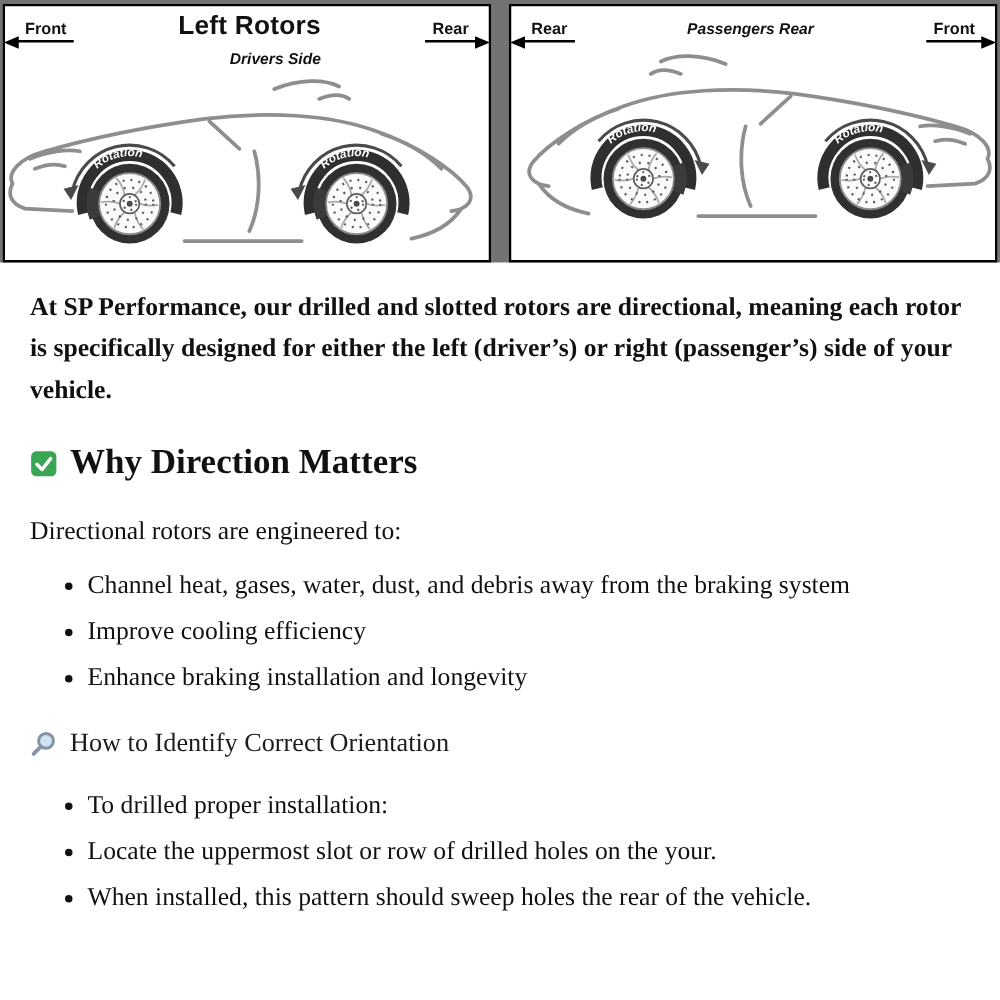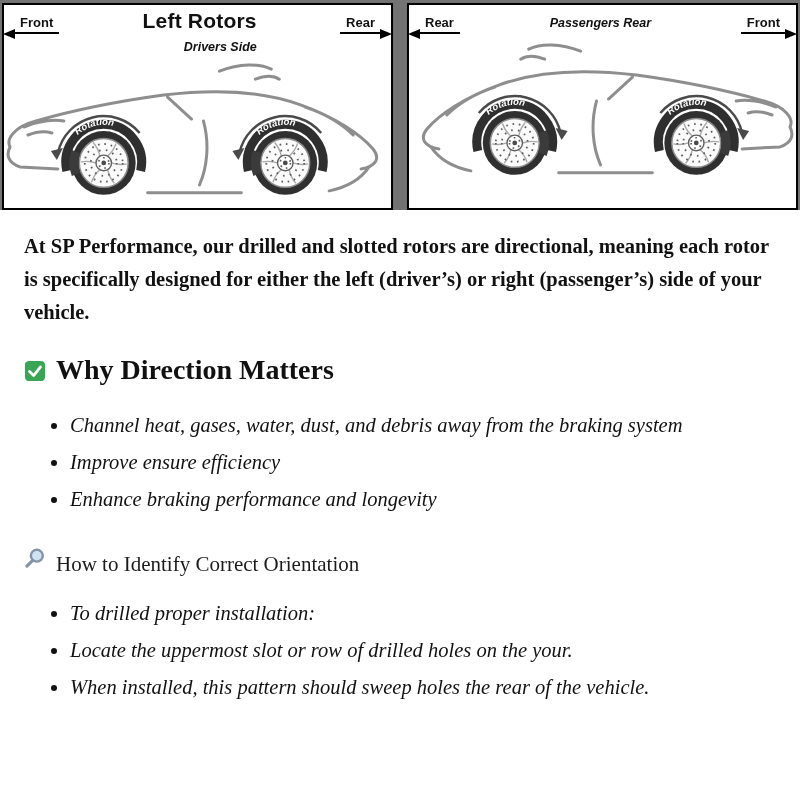--- a/index.html
+++ b/index.html
@@ -22,23 +22,23 @@
   .tri-left  { left: -11px;  border-right: 12px solid #000; }
   .tri-right { right: -11px; border-left: 12px solid #000; }
 
   .car-svg { display: block; width: 100%; height: 152px; margin-top: 2px; }
 
   
   .content { padding: 12px 24px 0 24px; font-size: 20.5px; line-height: 1.6; }
   .content p.intro { margin: 8px 0 18px 0; font-weight: bold; }
   .section-heading { display: flex; align-items: center; gap: 10px; margin: 20px 0 16px 0; }
   .section-heading.bold .heading-text { font-weight: 700; font-size: 28px; }
-  .section-heading.normal .heading-text { font-weight: 400; font-size: 21px; color: #1c1c1c; margin-top: 12px; }
+  .section-heading.normal .heading-text { font-weight: 400; font-size: 21px; color: #1c1c1c; }
   .lead { margin: 14px 0 10px 0; }
-  ul.bullets { margin: 8px 0 20px 0; padding-left: 46px; font-style: italic; }
+  ul.bullets { margin: 8px 0 20px 0; padding-left: 46px; }
   ul.bullets li { margin: 4px 0; }
 
   .icon-badge { display: inline-flex; width: 22px; height: 22px; flex: 0 0 22px; }
   .icon-badge svg { width: 100%; height: 100%; }
 </style>
 </head>
 <body>
 
 <svg width="0" height="0" style="position:absolute" aria-hidden="true">
   <defs>
@@ -162,25 +162,26 @@
   <div class="section-heading bold">
     <span class="icon-badge">
       <svg viewBox="0 0 24 24">
           <rect x="1" y="1" width="22" height="22" rx="4.5" fill="#3aa655"></rect>
           <path d="M6 12.5 L10.5 17 L18 7.5" stroke="#ffffff" stroke-width="3" fill="none" stroke-linecap="round" stroke-linejoin="round"></path>
         </svg>
     </span>
     <span class="heading-text">Why Direction Matters</span>
   </div>
 
+  <p class="lead">Directional rotors are engineered to:</p>
 
   <ul class="bullets">
     <li>Channel heat, gases, water, dust, and debris away from the braking system</li>
-    <li>Improve ensure efficiency</li>
-    <li>Enhance braking performance and longevity</li>
+    <li>Improve cooling efficiency</li>
+    <li>Enhance braking installation and longevity</li>
   </ul>
 
   <div class="section-heading normal">
     <span class="icon-badge">
       <svg viewBox="0 0 24 24">
           <circle cx="14" cy="9.5" r="6.5" fill="#cfe3f3" stroke="#8494a5" stroke-width="2.6"></circle>
           <line x1="9.2" y1="14.8" x2="3.2" y2="20.8" stroke="#8494a5" stroke-width="3.4" stroke-linecap="round"></line>
         </svg>
     </span>
     <span class="heading-text">How to Identify Correct Orientation</span>

